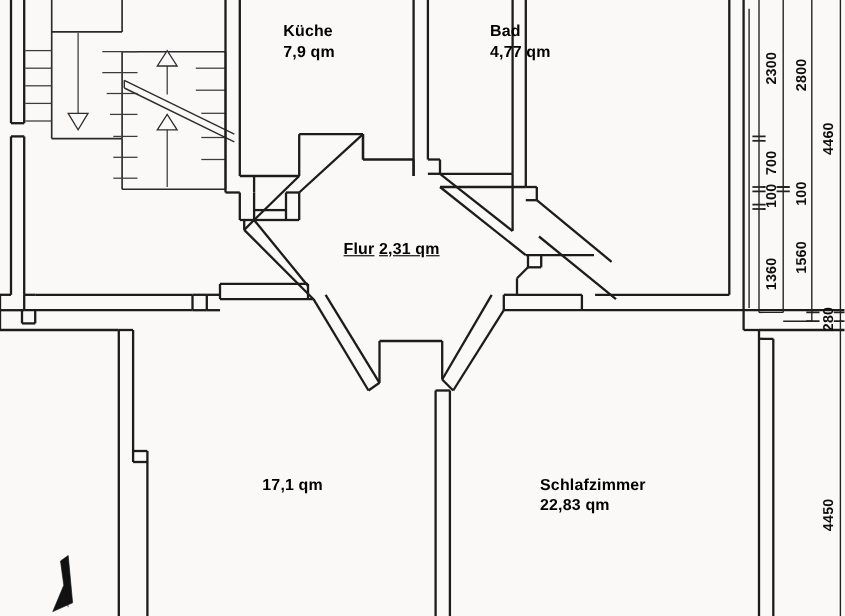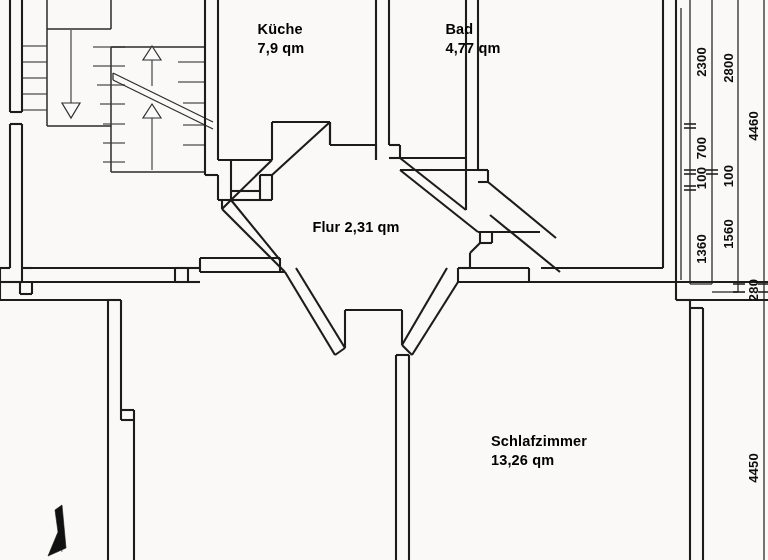--- a/index.html
+++ b/index.html
@@ -78,20 +78,21 @@
     white-space: nowrap;
     text-align: left;
     transform: translateX(-50%);
     pointer-events: none;
   }
   .room-label .rl-name { display: block; }
   .room-label .rl-area { display: block; }
   .room-label.inline .rl-name,
   .room-label.inline .rl-area {
     display: inline;
+    text-decoration: underline;
   }
   .dim-text {
     position: absolute;
     color: #0d0d0d;
     font-family: "Liberation Sans", sans-serif;
     font-weight: bold;
     font-size: 13px;
     letter-spacing: 0.2px;
     white-space: nowrap;
     transform-origin: 50% 50%;
@@ -379,25 +380,26 @@
   </div>
 
   <div class="room-label" style="left:581px; top:26px;">
   </div>
 
   <div class="room-label inline" style="left:356px; top:218px;">
     <span class="rl-name">Flur</span><span>&nbsp;</span><span class="rl-area">2,31 qm</span>
   </div>
 
   <div class="room-label" style="left:266px; top:432px;">
+    <span class="rl-area">17,1 qm</span>
   </div>
 
   <div class="room-label" style="left:539px; top:432px;">
     <span class="rl-name">Schlafzimmer</span>
-    <span class="rl-area">13,26 qm</span>
+    <span class="rl-area">22,83 qm</span>
   </div>
 
   <div class="dim-text rot" style="left:701px; top:62px;">2300</div>
   <div class="dim-text rot" style="left:701px; top:148px;">700</div>
   <div class="dim-text rot" style="left:701px; top:178px;">100</div>
   <div class="dim-text rot" style="left:701px; top:249px;">1360</div>
 
   <div class="dim-text rot" style="left:728px; top:68px;">2800</div>
   <div class="dim-text rot" style="left:728px; top:176px;">100</div>
   <div class="dim-text rot" style="left:728px; top:234px;">1560</div>

